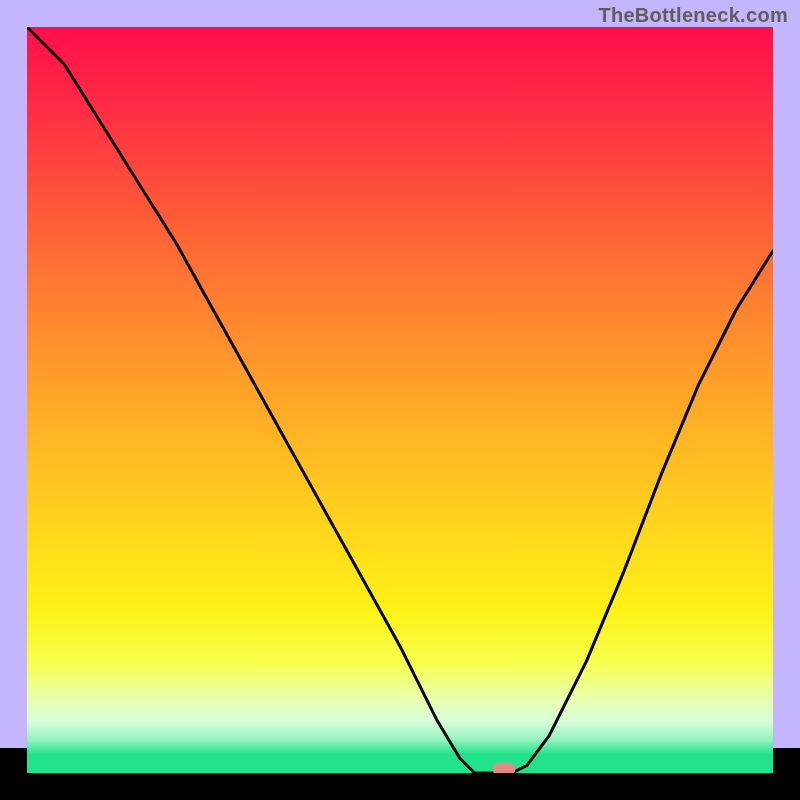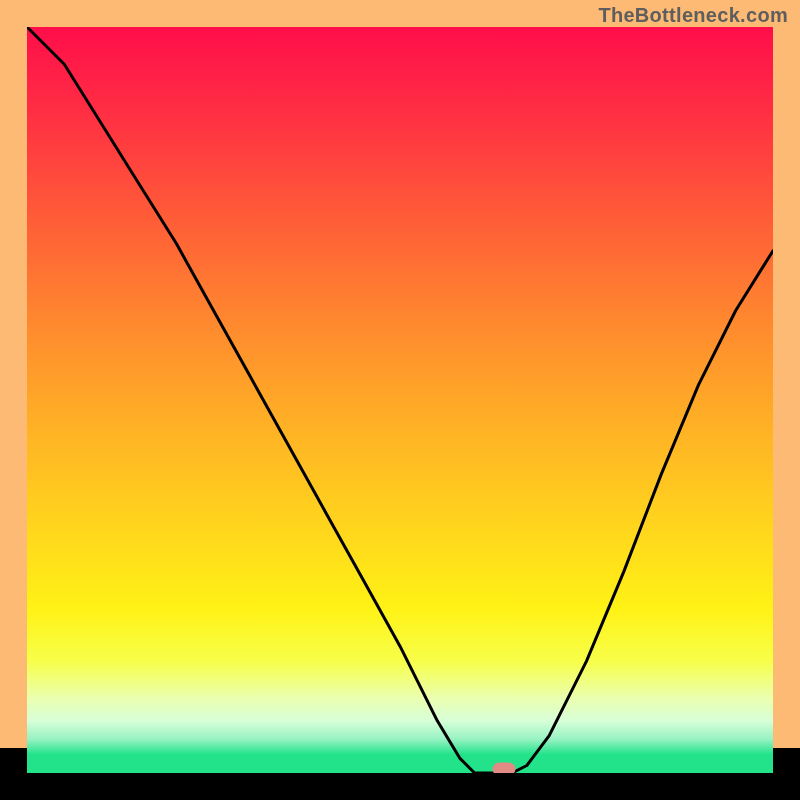--- a/index.html
+++ b/index.html
@@ -7,21 +7,21 @@
     padding: 0;
     width: 800px;
     height: 800px;
     background: #000;
     overflow: hidden;
   }
   .frame {
     position: relative;
     width: 800px;
     height: 748px;
-    background: #fdba74;
+    background: #c4b5fd;
   }
   .plot-area {
     position: absolute;
     left: 27px;
     top: 27px;
     width: 746px;
     height: 746px;
     overflow: hidden;
   }
   .gradient-bg {

